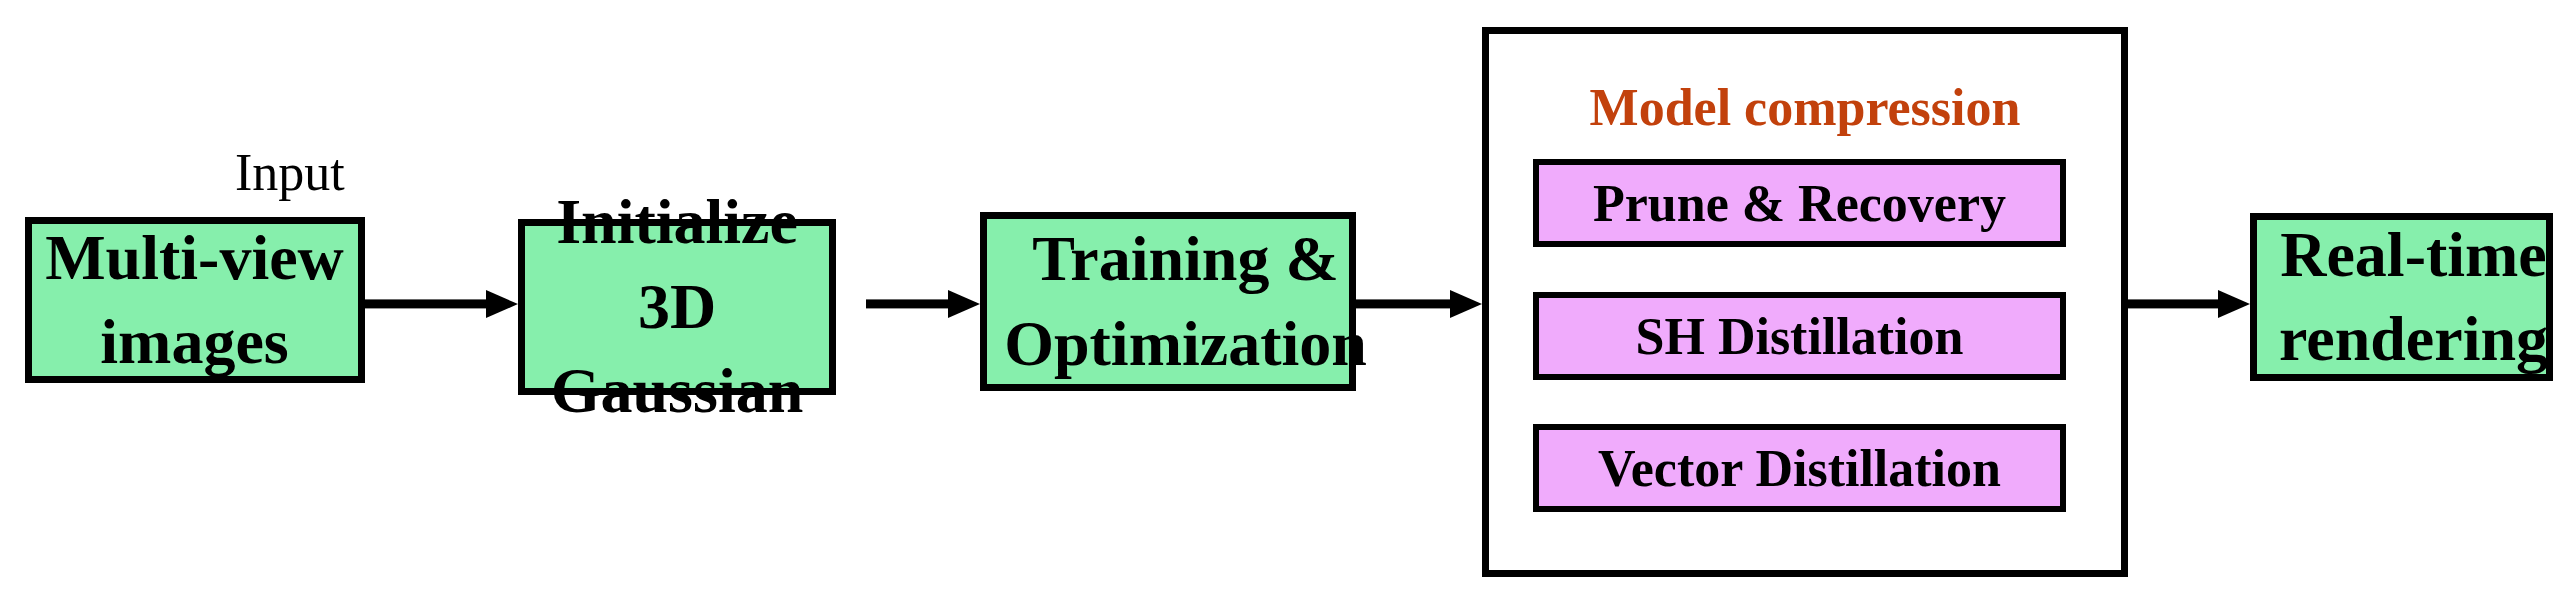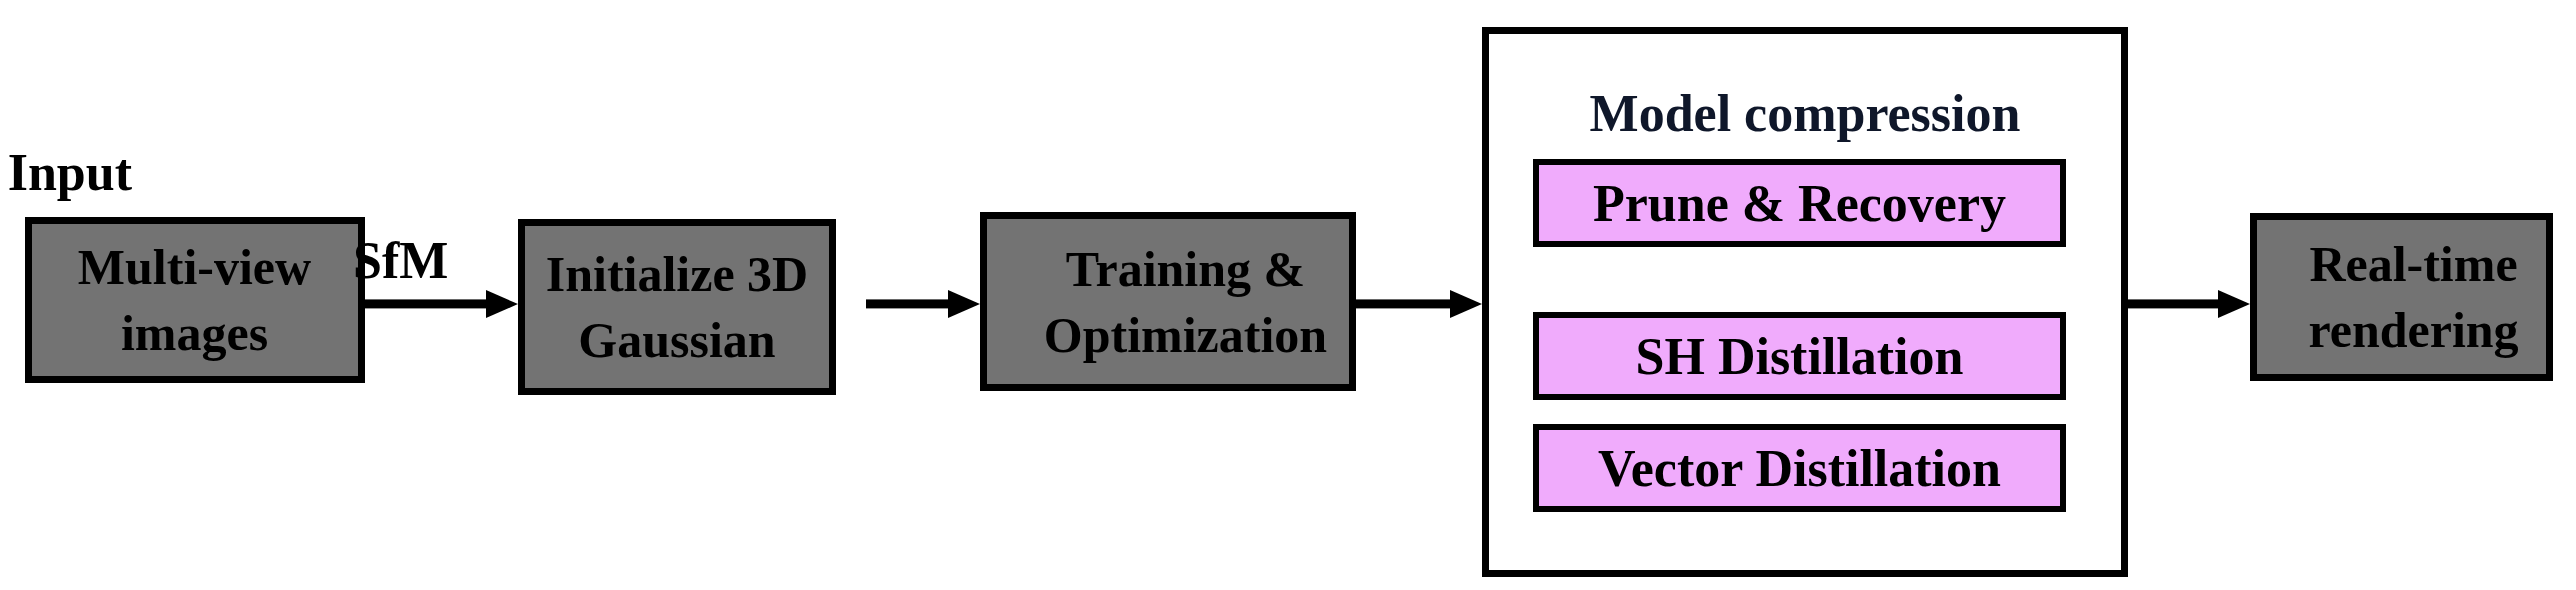--- a/index.html
+++ b/index.html
@@ -11,58 +11,58 @@
     position: relative;
     width: 2576px;
     height: 590px;
     background: #ffffff;
     font-family: "Liberation Serif", serif;
     color: #000000;
     overflow: hidden;
   }
   .caption {
     position: absolute;
-    font-weight: bold;
+    font-weight: normal;
     font-size: 52px;
-    text-align: left;
+    text-align: right;
     color: #000000;
   }
   .node {
     position: absolute;
     box-sizing: border-box;
     border: 7px solid #000000;
-    background: #737373;
+    background: #86efac;
     display: flex;
     align-items: center;
     justify-content: center;
     text-align: center;
     font-weight: bold;
-    font-size: 50px;
+    font-size: 64px;
     line-height: 1.32;
     white-space: pre-line;
     color: #000000;
   }
   .group {
     position: absolute;
     box-sizing: border-box;
     border: 7px solid #000000;
     background: #ffffff;
   }
   .group-title {
     position: absolute;
     left: 0;
     right: 0;
-    top: 45px;
+    top: 39px;
     height: 69px;
     display: flex;
     align-items: center;
     justify-content: center;
     font-weight: bold;
     font-size: 52px;
-    color: #0f172a;
+    color: #c2410c;
   }
   .sub {
     position: absolute;
     box-sizing: border-box;
     border: 6.1px solid #000000;
     background: #f0abfc;
     display: flex;
     align-items: center;
     justify-content: center;
     text-align: center;
@@ -98,21 +98,20 @@
 </head>
 <body>
 
 <div class="stage">
 
   <div class="caption" style="left:7.7px; top:142px; width:337px; height:61px; line-height:61px;">Input</div>
 
   <div class="node" style="left:24.5px; top:217px; width:340px; height:166px;">Multi-view
 images</div>
 
-  <div class="caption" style="left:353px; top:230px; width:138px; height:61px; line-height:61px;">SfM</div>
 
   <div class="arrow" style="left:362px; top:289px; width:156px;">
     <div class="shaft"></div>
     <div class="head"></div>
   </div>
 
   <div class="node" style="left:518px; top:219px; width:318px; height:176px;">Initialize 3D
 Gaussian</div>
 
   <div class="arrow" style="left:866px; top:289px; width:114px;">
@@ -124,21 +123,21 @@
 Optimization</div>
 
   <div class="arrow" style="left:1356px; top:289px; width:126px;">
     <div class="shaft"></div>
     <div class="head"></div>
   </div>
 
   <div class="group" style="left:1482px; top:27px; width:646px; height:550px;">
     <div class="group-title">Model compression</div>
     <div class="sub" style="left:44px; top:125px; width:533px; height:88px;">Prune &amp; Recovery</div>
-    <div class="sub" style="left:44px; top:258px; width:533px; height:88px;margin-top:20px;">SH Distillation</div>
+    <div class="sub" style="left:44px; top:258px; width:533px; height:88px;">SH Distillation</div>
     <div class="sub" style="left:44px; top:390px; width:533px; height:88px;">Vector Distillation</div>
   </div>
 
   <div class="arrow" style="left:2128px; top:289px; width:122px;">
     <div class="shaft"></div>
     <div class="head"></div>
   </div>
 
   <div class="node" style="left:2250px; top:213px; width:303px; height:168px;padding-left:24px;">Real-time
 rendering</div>

